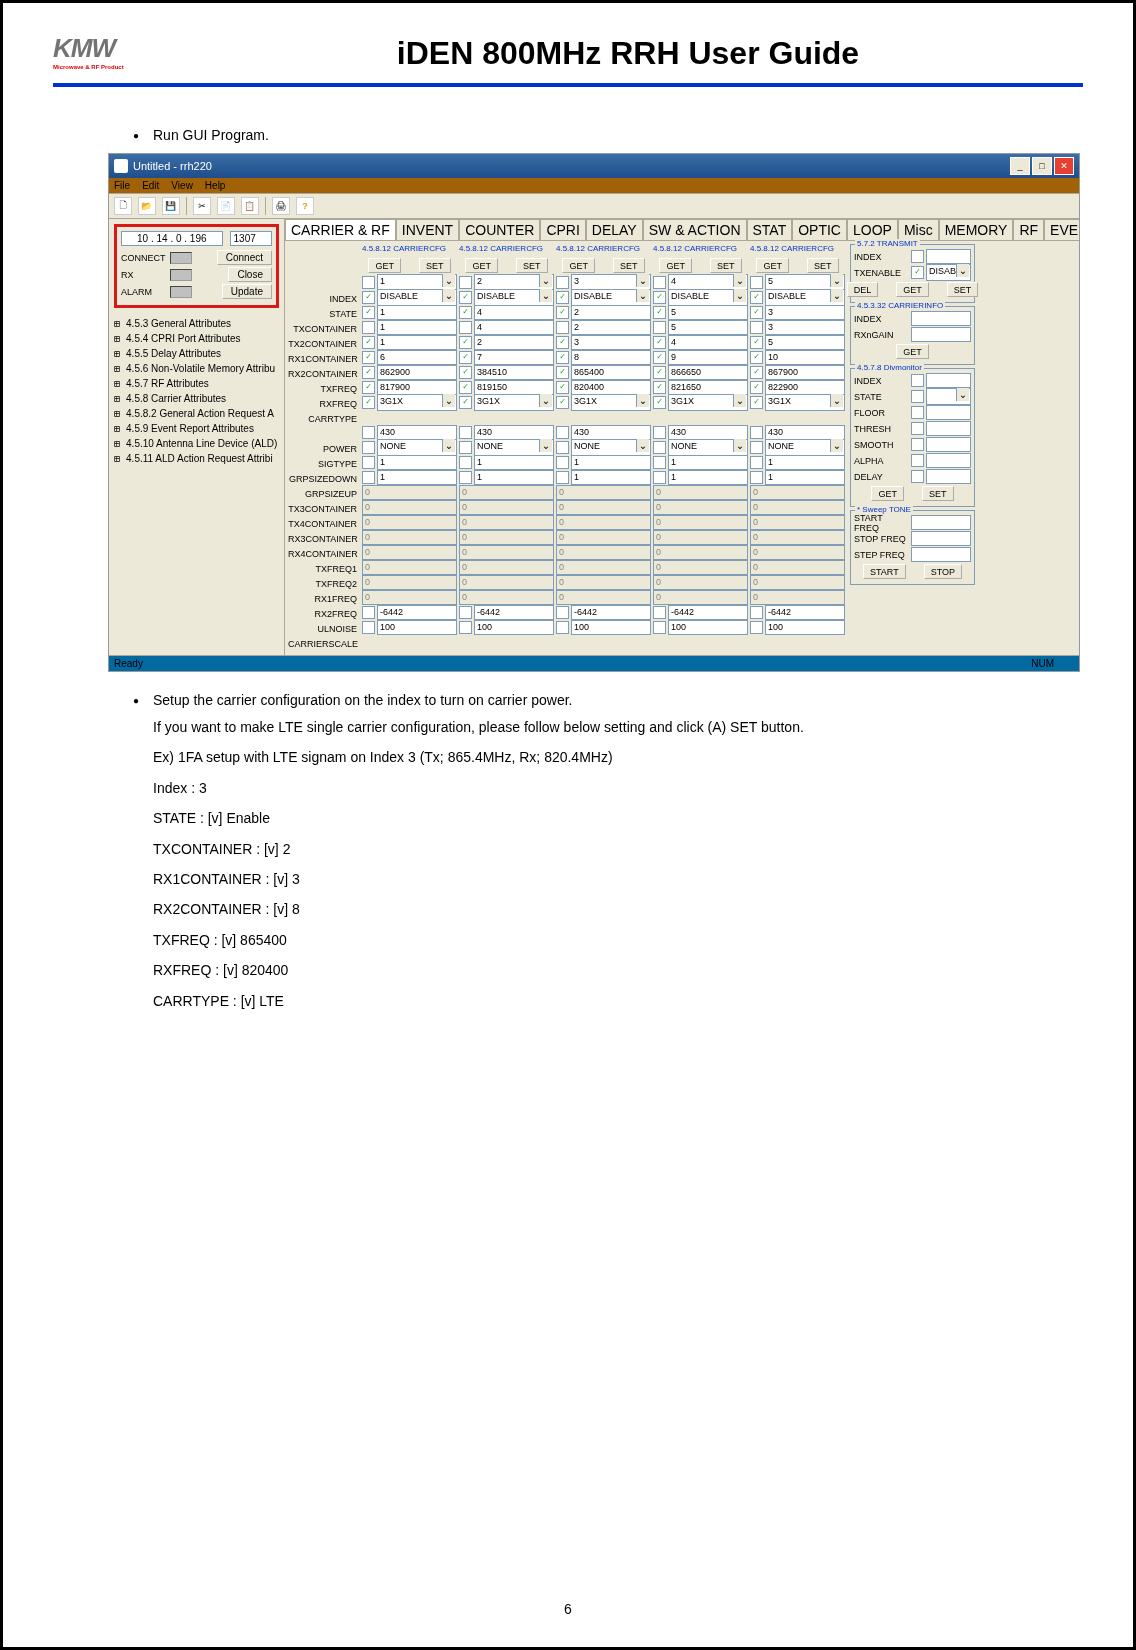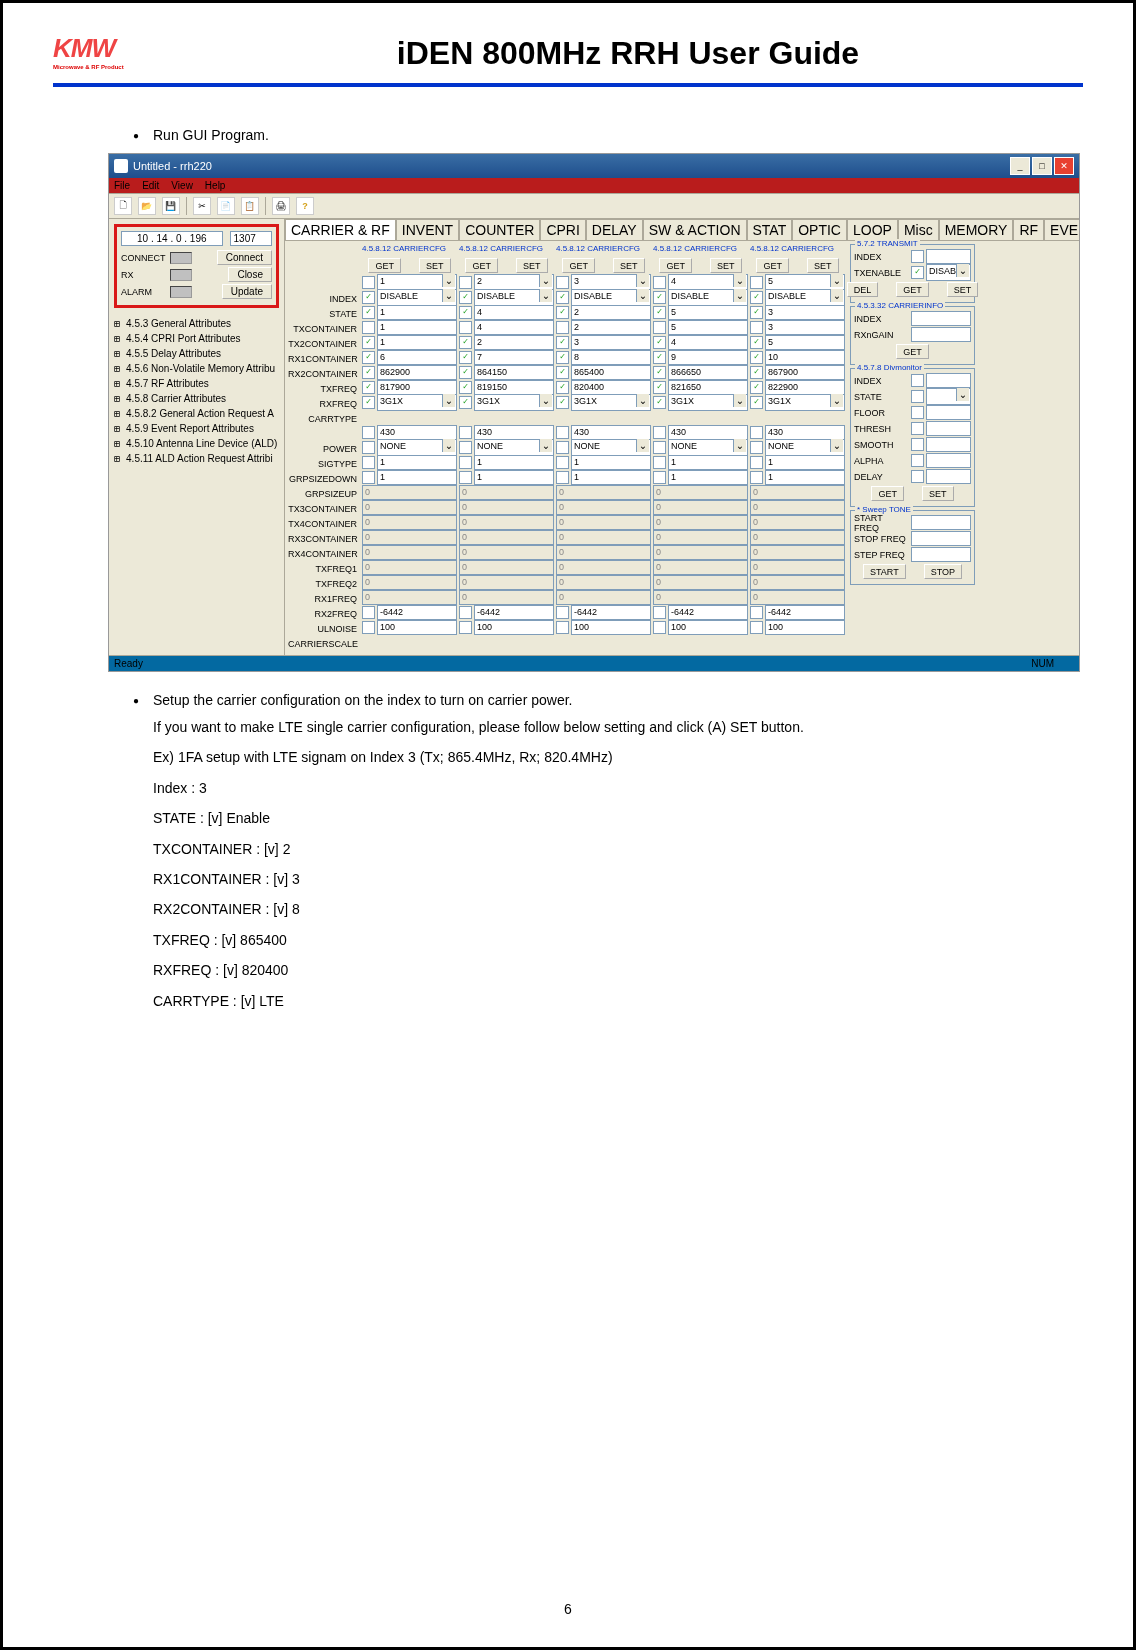--- a/index.html
+++ b/index.html
@@ -1,34 +1,34 @@
 <!DOCTYPE html>
 <html><head>
 <meta charset="utf-8">
 <style>
 body{margin:0;font-family:Arial,sans-serif;background:#fff}
 .page{width:1136px;height:1650px;box-sizing:border-box;border:3px solid #000;padding:30px 50px;position:relative}
 .header{display:flex;align-items:center;margin-bottom:10px}
 .logo{width:90px;height:40px;margin-right:30px;position:relative}
-.logo-text{font-size:26px;font-weight:900;font-style:italic;color:#ef4444;letter-spacing:-1px}
+.logo-text{font-size:26px;font-weight:900;font-style:italic;color:#737373;letter-spacing:-1px}
 .logo-sub{font-size:6px;color:#d00;font-weight:bold}
 .title{font-size:32px;font-weight:900;flex:1;text-align:center}
 .hr{height:4px;background:#0033cc;margin-bottom:40px}
 .section-heading{font-size:15px;font-weight:bold;margin:20px 0 15px 20px}
 .bullet-list{margin-left:80px}
 .bullet-item{font-size:14px;margin:8px 0;position:relative;padding-left:20px}
 .bullet-item::before{content:"●";position:absolute;left:0;font-size:10px;top:3px}
 .sub-text{font-size:14px;margin:8px 0 20px 100px}
 .app-window{margin:10px 0 20px 55px;width:970px;border:1px solid #999;font-family:Tahoma,sans-serif;font-size:10px;background:#ece9d8}
 .titlebar{background:linear-gradient(#3a6ea5,#1e4e8c);color:#fff;padding:3px 5px;display:flex;align-items:center;font-size:11px}
 .titlebar-icon{width:14px;height:14px;background:#fff;margin-right:5px;border-radius:2px}
 .titlebar-btns{margin-left:auto;display:flex;gap:2px}
 .tb-btn{width:18px;height:16px;background:#ece9d8;border:1px solid #fff;font-size:9px;display:flex;align-items:center;justify-content:center;color:#000}
 .tb-close{background:#e84030;color:#fff}
-.menubar{background:#b91c1c;padding:2px 5px;display:flex;gap:12px;font-size:10px;border-bottom:1px solid #aca899}
+.menubar{background:#a16207;padding:2px 5px;display:flex;gap:12px;font-size:10px;border-bottom:1px solid #aca899}
 .toolbar{background:#ece9d8;padding:3px 5px;display:flex;gap:6px;border-bottom:1px solid #aca899}
 .tb-icon{width:16px;height:16px;border:1px solid #ccc;background:#fff;font-size:9px;display:flex;align-items:center;justify-content:center}
 .app-body{display:flex;background:#ece9d8}
 .left-panel{width:165px;padding:5px;border-right:1px solid #aca899}
 .conn-box{border:3px solid #d91818;padding:4px;background:#ece9d8;margin-bottom:8px}
 .ip-row{display:flex;gap:7px;margin-bottom:4px}
 .ip-field{background:#fff;border:1px solid #7f9db9;padding:1px 3px;font-size:10px;width:95px;text-align:center}
 .port-field{background:#fff;border:1px solid #7f9db9;padding:1px 3px;font-size:10px;width:35px}
 .conn-row{display:flex;align-items:center;margin:2px 0;gap:4px}
 .conn-label{width:45px;font-size:9px}
@@ -311,21 +311,21 @@
                 <div class="data-row">
                   <span class="chk">✓</span>
                   <span class="inp">2</span>
                 </div>
                 <div class="data-row">
                   <span class="chk">✓</span>
                   <span class="inp">7</span>
                 </div>
                 <div class="data-row">
                   <span class="chk">✓</span>
-                  <span class="inp">864150</span>
+                  <span class="inp">384510</span>
                 </div>
                 <div class="data-row">
                   <span class="chk">✓</span>
                   <span class="inp">819150</span>
                 </div>
                 <div class="data-row">
                   <span class="chk">✓</span>
                   <span class="sel">3G1X</span>
                 </div>
                 <div style="height:15px"></div>

